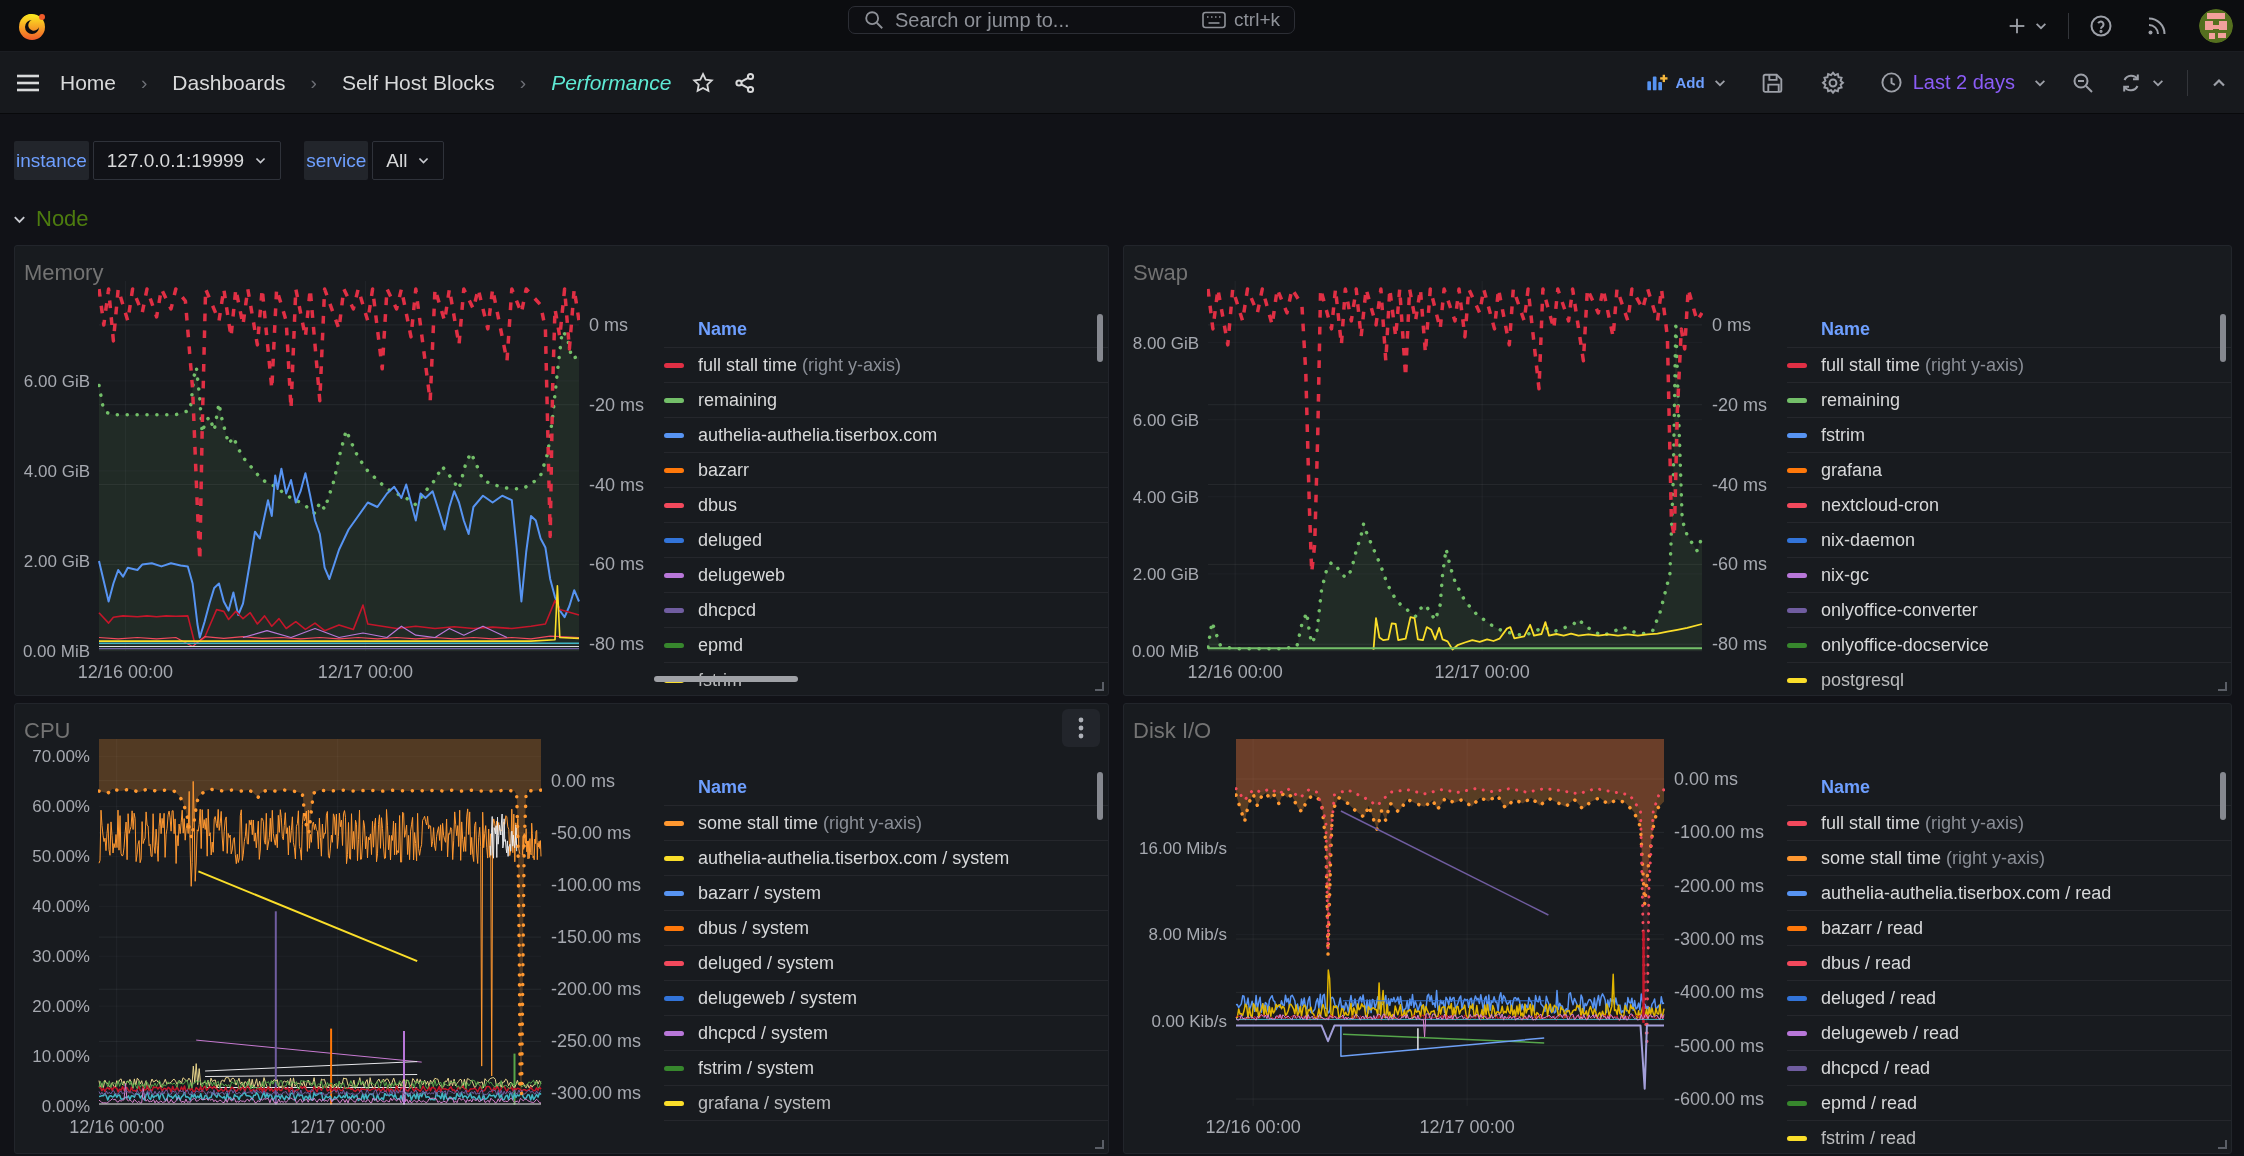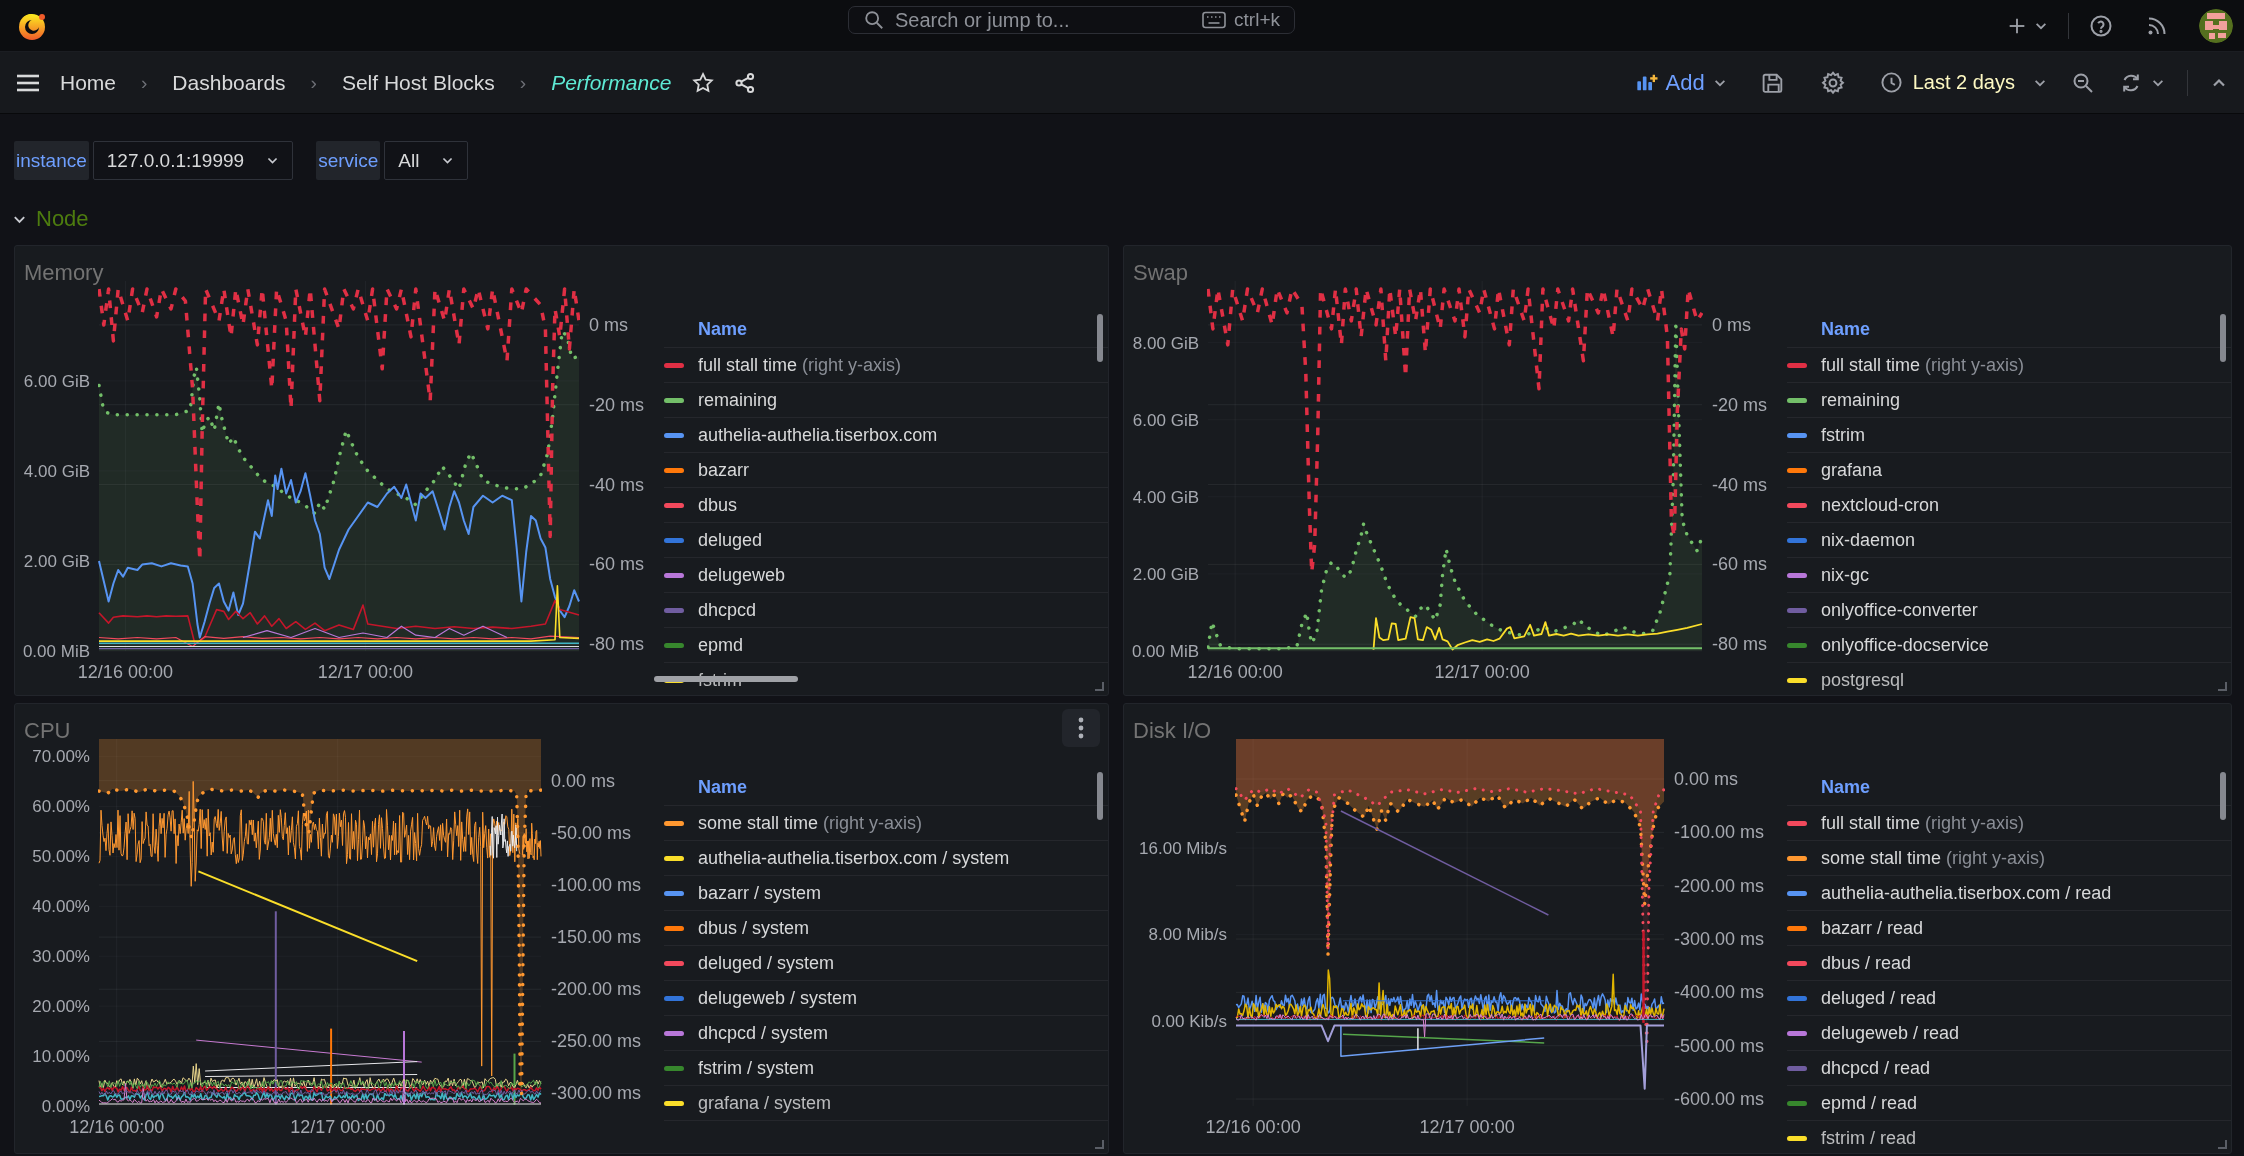--- a/index.html
+++ b/index.html
@@ -18,28 +18,28 @@
   .iconbtn { display:flex; align-items:center; justify-content:center; color:#9da0a8; }
   .vdiv { width:1px; height:26px; background:#33353a; }
   .avatar { width:34px; height:34px; border-radius:50%; overflow:hidden; }
   .row2 { height:62px; background:#17191d; border-bottom:1px solid #08090b;
     display:flex; align-items:center; padding:0 16px; }
   .crumbs { display:flex; align-items:center; gap:25px; font-size:21px; margin-left:20px; }
   .crumb { color:#d8d9da; white-space:nowrap; }
   .crumb.current { color:#5eead4;font-style:italic; }
   .crumb-sep { color:#6e7077; font-size:19px; }
   .row2-right { margin-left:auto; display:flex; align-items:center; }
-  .addgrp { display:flex; align-items:center; gap:8px; color:#6e9fff; font-size:22px; font-weight:400; }
+  .addgrp { display:flex; align-items:center; gap:8px; color:#6e9fff; font-size:15px; font-weight:700; }
   .toolgap { width:34px; } .toolgap-s { width:24px; }
-  .timegrp { display:flex; align-items:center; gap:10px; color:#fef9c3; font-size:20px;text-align:right; }
+  .timegrp { display:flex; align-items:center; gap:10px; color:#8b5cf6; font-size:20px;text-align:right; }
   
   .vars { display:flex; align-items:center; margin:27px 0 0 14px; gap:4px; }
   .varlabel { height:39px; display:flex; align-items:center; padding:0 2px;
     background:#22252b; color:#6e9fff; font-size:19px; border-radius:2px; }
-  .varvalue { height:39px; display:flex; align-items:center; gap:22px; padding:8px 13px;
+  .varvalue { height:39px; display:flex; align-items:center; gap:10px; padding:8px 13px;
     background:#111217; border:1px solid #2f323a; color:#d8d9da; font-size:19px; border-radius:2px; }
   .vargap { width:15px; }
   .sectionrow { display:flex; align-items:center; gap:9px; margin:26px 0 0 12px; }
   .sectiontitle { font-size:22px; font-weight:400; color:#4d7c0f; }
   
   .grid { margin:13px 0 0 14px; }
   .prow { display:flex; gap:14px; margin-bottom:7px; }
   .panel { position:relative; background:#181b1f; border:1px solid #22252b; border-radius:3px;
     height:451px; overflow:hidden; }
   .ptitle { position:absolute; left:9px; top:14px; font-size:22px; font-weight:500; color:#737373; }

